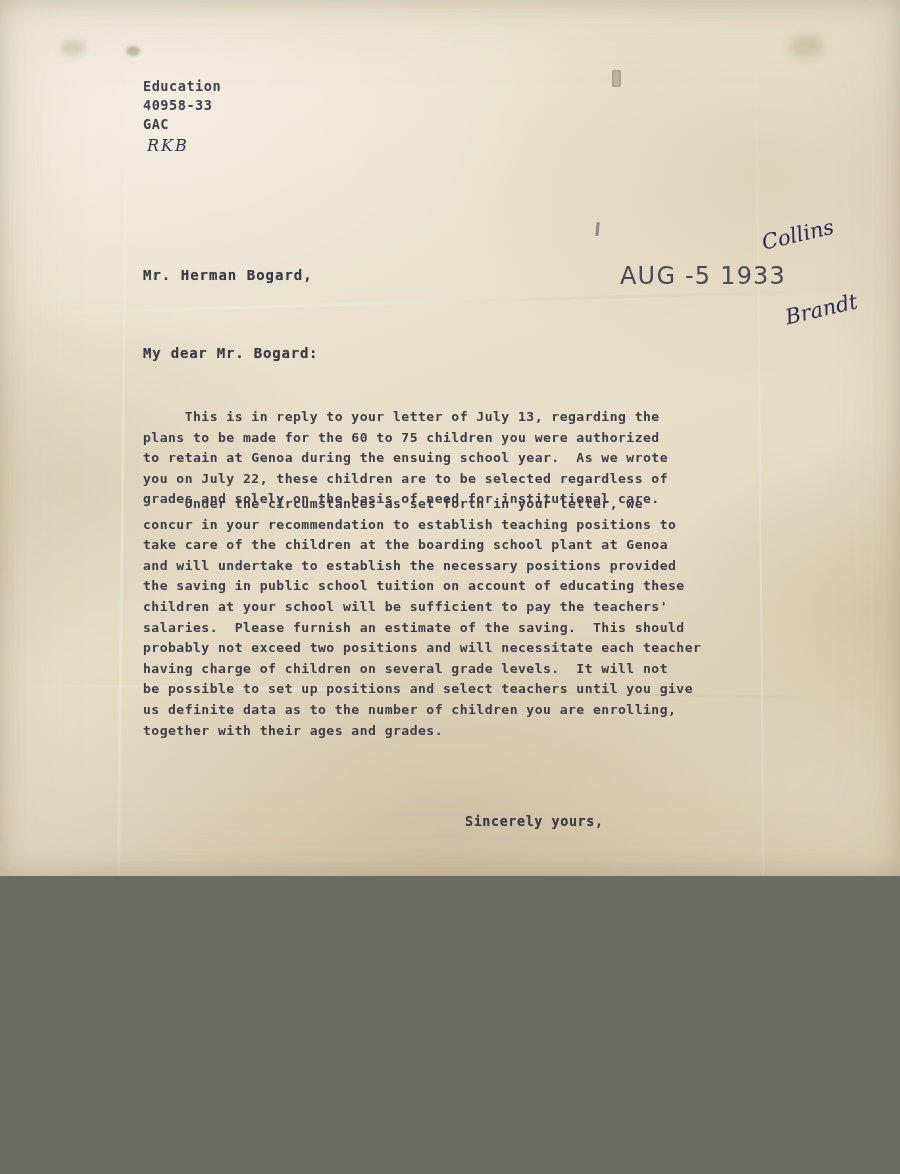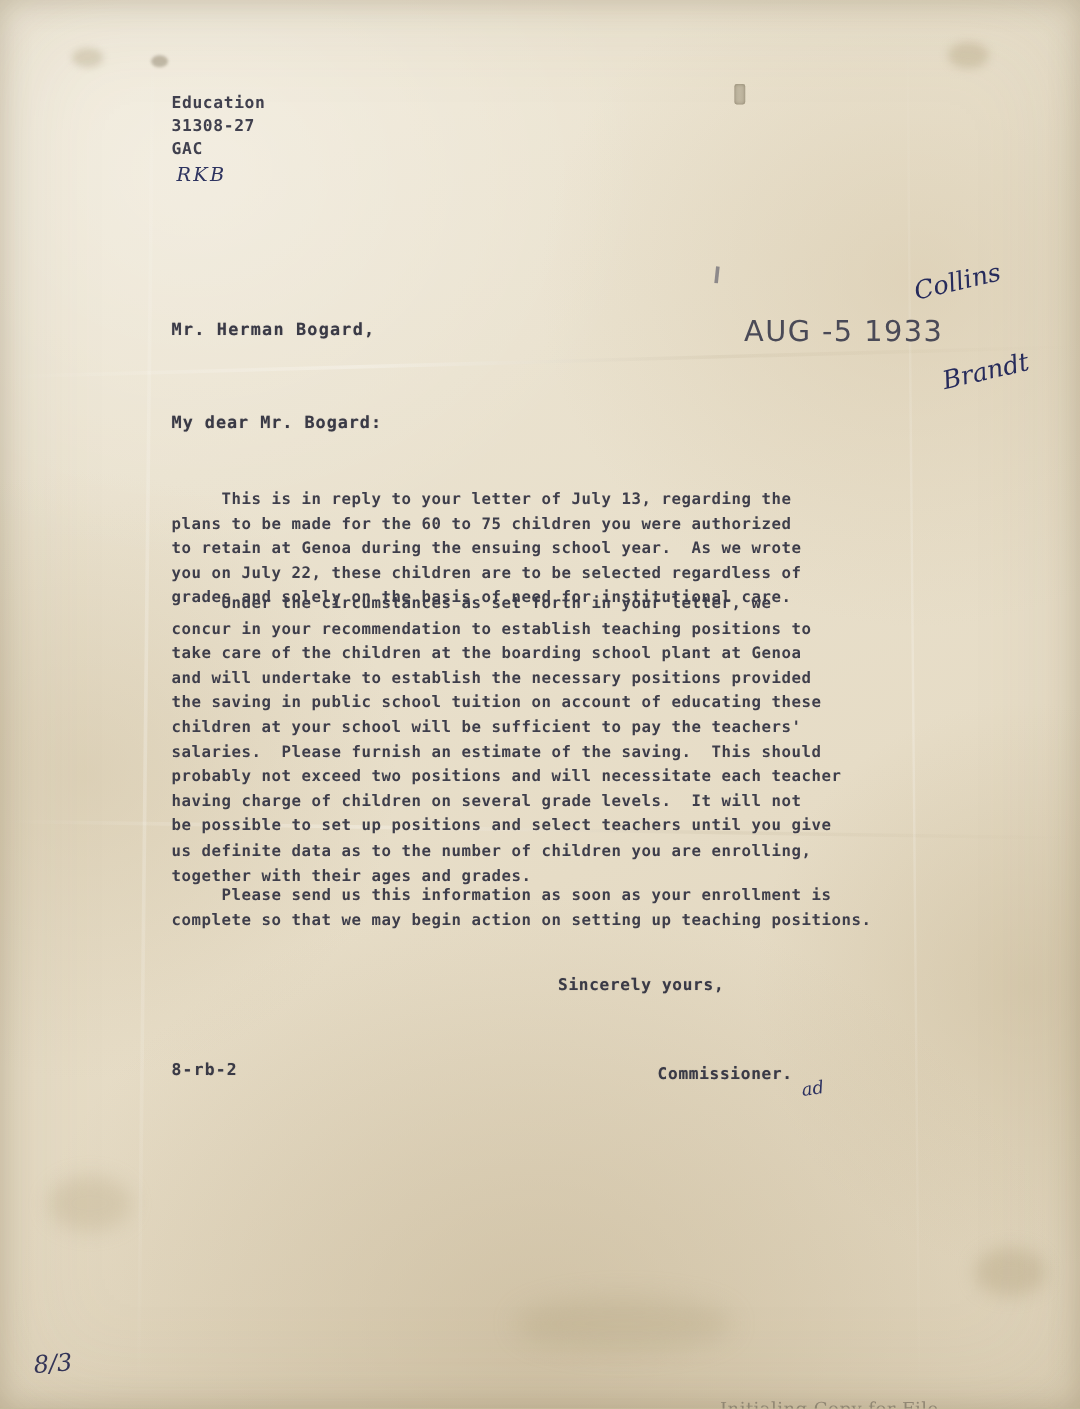--- a/index.html
+++ b/index.html
@@ -3,21 +3,21 @@
 <meta charset="utf-8">
 <style>
   html, body {
     margin: 0;
     padding: 0;
     background: #6b6b66;
   }
   #page {
     position: relative;
     width: 900px;
-    height: 1174px;
+    height: 876px;
     overflow: hidden;
     background: #fef9c3;
     font-family: "DejaVu Sans Mono", monospace;
   }
   
   #paper-bg {
     position: absolute;
     inset: 0;
     background:
       radial-gradient(ellipse 60% 40% at 18% 12%, rgba(255,255,255,0.30), rgba(255,255,255,0) 70%),
@@ -209,21 +209,21 @@
   <div class="crease c1"></div>
   <div class="crease c2"></div>
   <div class="crease c3"></div>
   <div class="crease c4"></div>
 
   <div id="punch-hole"></div>
   <div id="tiny-mark"></div>
 
   <div id="ref-block">
     <div class="l">Education</div>
-    <div class="l">31308-27</div>
+    <div class="l">40958-33</div>
     <div class="l">GAC</div>
     <div id="rkb">RKB</div>
   </div>
 
   <div id="collier-sig" class="hand">
     <div>Collins</div>
     <div style="margin-left:6px;">Brandt</div>
   </div>
 
   <div class="typed" id="addressee">Mr. Herman Bogard,</div>
@@ -242,22 +242,20 @@
 take care of the children at the boarding school plant at Genoa
 and will undertake to establish the necessary positions provided
 the saving in public school tuition on account of educating these
 children at your school will be sufficient to pay the teachers'
 salaries.  Please furnish an estimate of the saving.  This should
 probably not exceed two positions and will necessitate each teacher
 having charge of children on several grade levels.  It will not
 be possible to set up positions and select teachers until you give
 us definite data as to the number of children you are enrolling,
 together with their ages and grades.</div>
-  <div class="para" id="p3">     Please send us this information as soon as your enrollment is
-complete so that we may begin action on setting up teaching positions.</div>
 
   <div class="typed" id="closing">Sincerely yours,</div>
   <div class="typed" id="sigtitle">Commissioner.</div>
   <div id="sig-initial">ad</div>
 
   <div class="typed" id="dictation">8-rb-2</div>
 
   <div id="filestamp">Initialing Copy for File</div>
   <div id="corner-mark">8/3</div>
 

